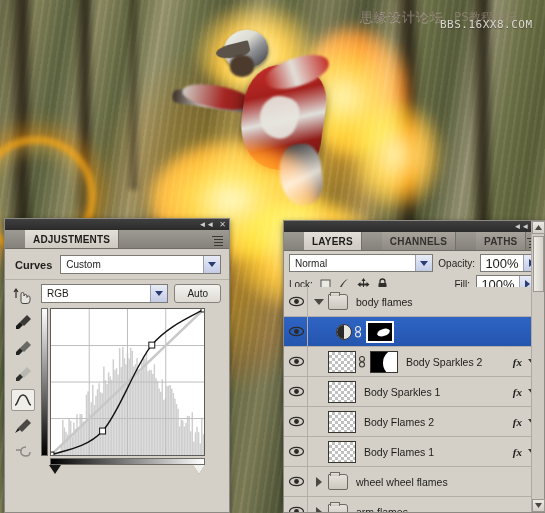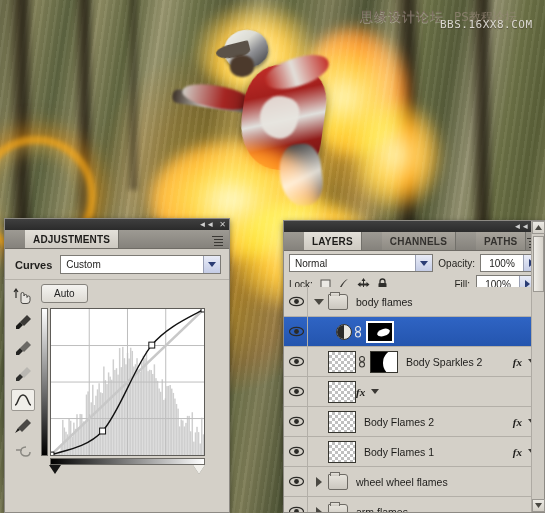--- a/index.html
+++ b/index.html
@@ -271,21 +271,21 @@
   
   #layers { left: 283px; top: 220px; width: 262px; height: 293px; }
   .lay-controls { padding: 3px 5px 0 5px; }
   .lc-row { display: flex; align-items: center; gap: 5px; margin-bottom: 3px; }
   .sel-blend { width: 140px; height: 18px; }
   .lc-label { font-size: 10px; color: #24231f; }
   .spin {
     display: flex; align-items: center; height: 18px;
     border: 1px solid #7c7a75; background: #fff;
   }
-  .spin .val { width: 42px; text-align: center; font-size: 10px; color: #1d1c1a; }
+  .spin .val { width: 42px; text-align: center; font-size: 13px; color: #1d1c1a; }
   .spin .sarr {
     width: 15px; height: 16px; background: linear-gradient(180deg,#e9ecf7 0%,#c4cce6 100%);
     border-left: 1px solid #9aa0b4; display: flex; align-items: center; justify-content: center;
   }
   .caret-r { width: 0; height: 0; border-top: 4px solid transparent;
              border-bottom: 4px solid transparent; border-left: 5px solid #2a3c74; }
   .lock-row { display: flex; align-items: center; gap: 6px; }
   .lock-ic { width: 13px; height: 13px; display: flex; align-items: center; justify-content: center; cursor: pointer; }
 
   .layer-list {
@@ -479,20 +479,26 @@
           </div>
           <div class="tool">
             <svg width="20" height="16" viewBox="0 0 20 16">
               <path d="M3 6 L9 6 M13 3 C6 3 6 12 13 12 C16 12 17 10 17 8" stroke="#8a8882" stroke-width="1.5" fill="none"></path>
             </svg>
           </div>
         </div>
 
         <div class="adj-right">
           <div class="row-rgb">
+            <div class="select sel-rgb">
+              <span>RGB</span>
+              <span class="arrow">
+                  <i class="caret"></i>
+                </span>
+            </div>
             <div class="btn-auto">Auto</div>
           </div>
 
           <div class="graph-wrap">
             <div class="grad-v"></div>
             <div class="graph">
               <svg viewBox="0 0 155 148" preserveAspectRatio="none">
                 <g id="histogram" fill="#cfcfcf">
                     <rect x="0" y="144.58447319060323" width="1.5" height="3.4155268093967743"></rect>
                     <rect x="1.6" y="144.10826632675088" width="1.5" height="3.8917336732491257"></rect>
@@ -748,20 +754,21 @@
         </div>
         <div class="lrow">
           <div class="eye">
             <svg width="15" height="11" viewBox="0 0 15 11">
       <ellipse cx="7.5" cy="5.5" rx="7" ry="4.2" fill="none" stroke="#2b2a27" stroke-width="1.2"></ellipse>
       <circle cx="7.5" cy="5.5" r="2.4" fill="#2b2a27"></circle>
             </svg>
           </div>
           <div class="disc"></div>
           <div class="thumb"></div>
+          <div class="lname">Body Sparkles 1</div>
           <span class="fx">fx</span>
           <i class="fx-arrow"></i>
         </div>
         <div class="lrow">
           <div class="eye">
             <svg width="15" height="11" viewBox="0 0 15 11">
       <ellipse cx="7.5" cy="5.5" rx="7" ry="4.2" fill="none" stroke="#2b2a27" stroke-width="1.2"></ellipse>
       <circle cx="7.5" cy="5.5" r="2.4" fill="#2b2a27"></circle>
             </svg>
           </div>

